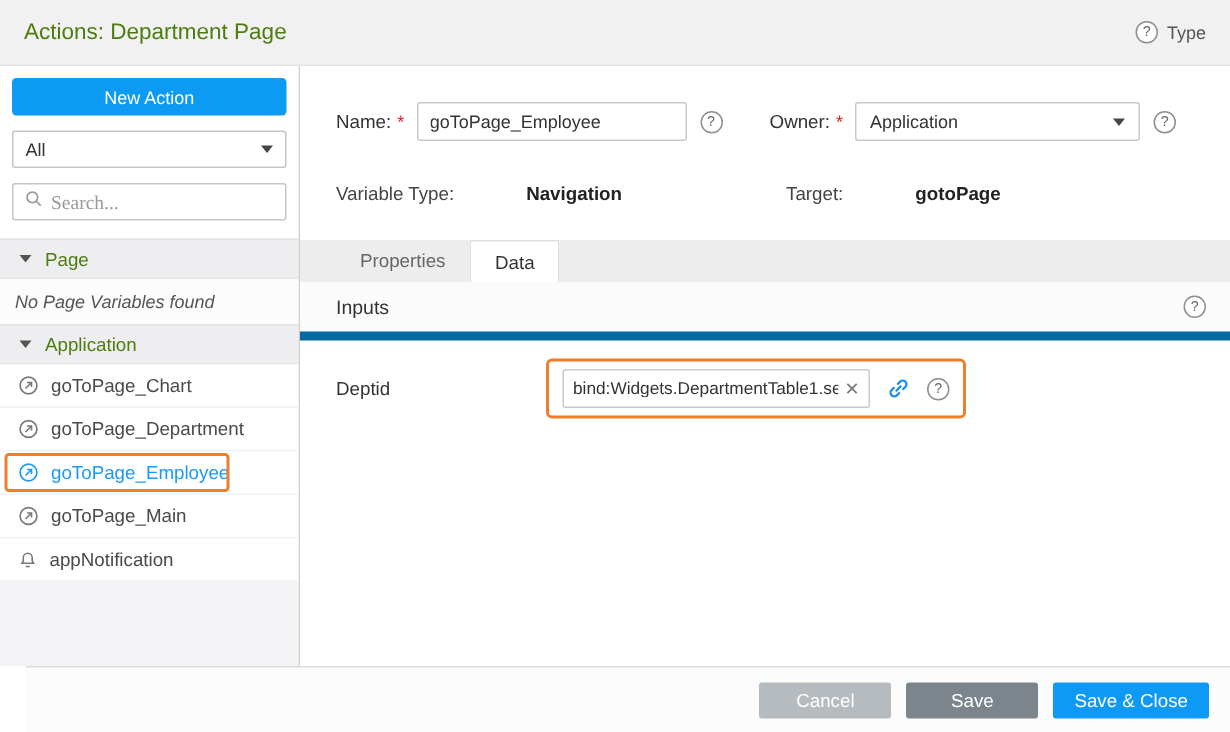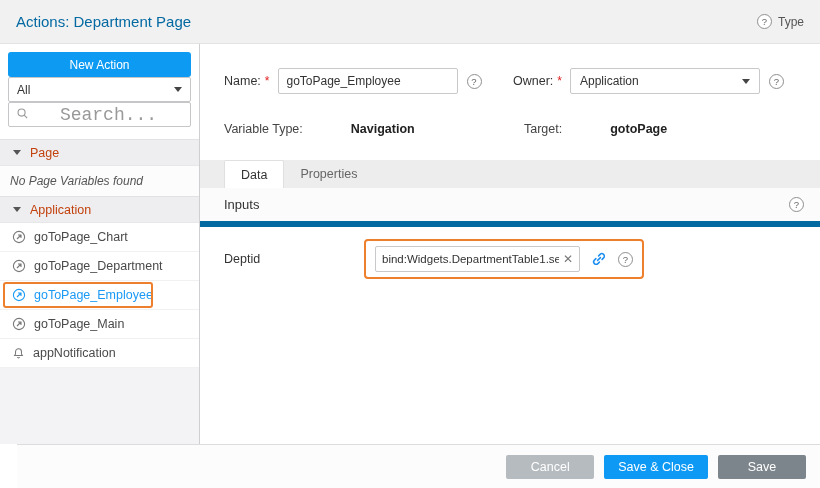--- a/index.html
+++ b/index.html
@@ -4,50 +4,50 @@
 <style>
   * { box-sizing: border-box; margin: 0; padding: 0; }
   html, body { width: 820px; height: 488px; }
   body { font-family: "Liberation Sans", sans-serif; background: #fff; color: #333; overflow: hidden; }
 
   .app { width: 820px; height: 488px; display: flex; flex-direction: column; background: #fff; }
 
   
   .topbar { height: 44px; flex: 0 0 44px; background: #f1f1f2; border-bottom: 1px solid #e3e3e4;
             display: flex; align-items: center; justify-content: space-between; padding: 0 16px; }
-  .topbar-title { font-size: 15px; color: #0369a1; }
+  .topbar-title { font-size: 15px; color: #4d7c0f; }
   .help-group { display: flex; align-items: center; gap: 6px; font-size: 12px; color: #555; cursor: pointer; }
 
   .qicon { width: 15px; height: 15px; border: 1px solid #8f8f8f; border-radius: 50%;
            display: inline-flex; align-items: center; justify-content: center;
            font-size: 9.5px; color: #666; flex: 0 0 auto; background: #fff; }
 
   
   .body-row { flex: 1 1 auto; display: flex; min-height: 0; }
 
   
   .sidebar { width: 200px; flex: 0 0 200px; border-right: 1px solid #cfcfd1; background: #fff;
              display: flex; flex-direction: column; }
-  .side-top { padding: 8px 8px 12px 8px; display: flex; flex-direction: column; background: #fff; }
+  .side-top { padding: 8px 8px 12px 8px; display: flex; flex-direction: column; gap: 10px; background: #fff; }
   .btn-new-action { height: 25px; background: #0d9af2; color: #fff; border: none; border-radius: 3px;
                     font-size: 12px; font-family: inherit; cursor: pointer; }
   .side-select { height: 25px; border: 1px solid #c6c6c8; border-radius: 2px; background: #fff;
                  display: flex; align-items: center; justify-content: space-between; padding: 0 8px;
                  font-size: 12px; color: #333; cursor: pointer; }
   .caret-down { width: 0; height: 0; border-left: 4px solid transparent; border-right: 4px solid transparent;
                 border-top: 5px solid #444; display: inline-block; }
   .search-box { height: 25px; border: 1px solid #c6c6c8; border-radius: 2px; background: #fff;
                 display: flex; align-items: center; gap: 5px; padding: 0 7px; }
-  .search-box input { border: none; outline: none; flex: 1; font-size: 18px; font-family: Liberation Mono, monospace;
-                      color: #444; min-width: 0; background: transparent; text-align: center; }
+  .search-box input { border: none; outline: none; flex: 1; font-size: 13px; font-family: Liberation Serif, serif;
+                      color: #444; min-width: 0; background: transparent; }
   .search-box input::placeholder { color: #999; }
 
   .tree-header { height: 27px; background: #eeeef0; border-top: 1px solid #e2e2e4; border-bottom: 1px solid #e7e7e9;
                  display: flex; align-items: center; gap: 9px; padding: 0 13px; font-size: 12.5px;
-                 color: #c2410c; cursor: pointer; }
+                 color: #4d7c0f; cursor: pointer; }
   .tree-header .tri { width: 0; height: 0; border-left: 4px solid transparent; border-right: 4px solid transparent;
                       border-top: 5px solid #555; }
   .tree-empty { padding: 8px 10px; font-size: 12px; font-style: italic; color: #555; background: #fcfcfd; }
 
   .tree-item { height: 29px; display: flex; align-items: center; gap: 8px; padding: 0 12px;
                font-size: 12.5px; color: #4a4a4a; background: #fff; border-bottom: 1px solid #f1f1f2;
                position: relative; cursor: pointer; }
   .tree-item .ticon { display: inline-flex; flex: 0 0 auto; }
   .tree-item.selected .tlabel { color: #1a9af5; }
   .hl-box { position: absolute; left: 3px; top: 1px; bottom: 1px; width: 150px;
@@ -229,22 +229,22 @@
             <span class="ro-value">Navigation</span>
           </div>
           <div class="fcol2">
             <span class="ro-label">Target:</span>
             <span class="ro-value">gotoPage</span>
           </div>
         </div>
       </div>
 
       <div class="tabbar">
+        <div class="tab">Properties</div>
         <div class="tab active">Data</div>
-        <div class="tab">Properties</div>
       </div>
 
       <div class="tab-content">
         <div class="inputs-header">
           <span>Inputs</span>
           <span class="qicon">?</span>
         </div>
 
         <div class="field-row">
           <span class="field-label">Deptid</span>
@@ -263,17 +263,17 @@
             <span class="qicon">?</span>
           </div>
         </div>
       </div>
 
     </main>
   </div>
 
   <footer class="footer">
     <button class="btn btn-cancel">Cancel</button>
+    <button class="btn btn-save">Save</button>
     <button class="btn btn-primary">Save &amp; Close</button>
-    <button class="btn btn-save">Save</button>
   </footer>
 
 </div>
 
 </body></html>

